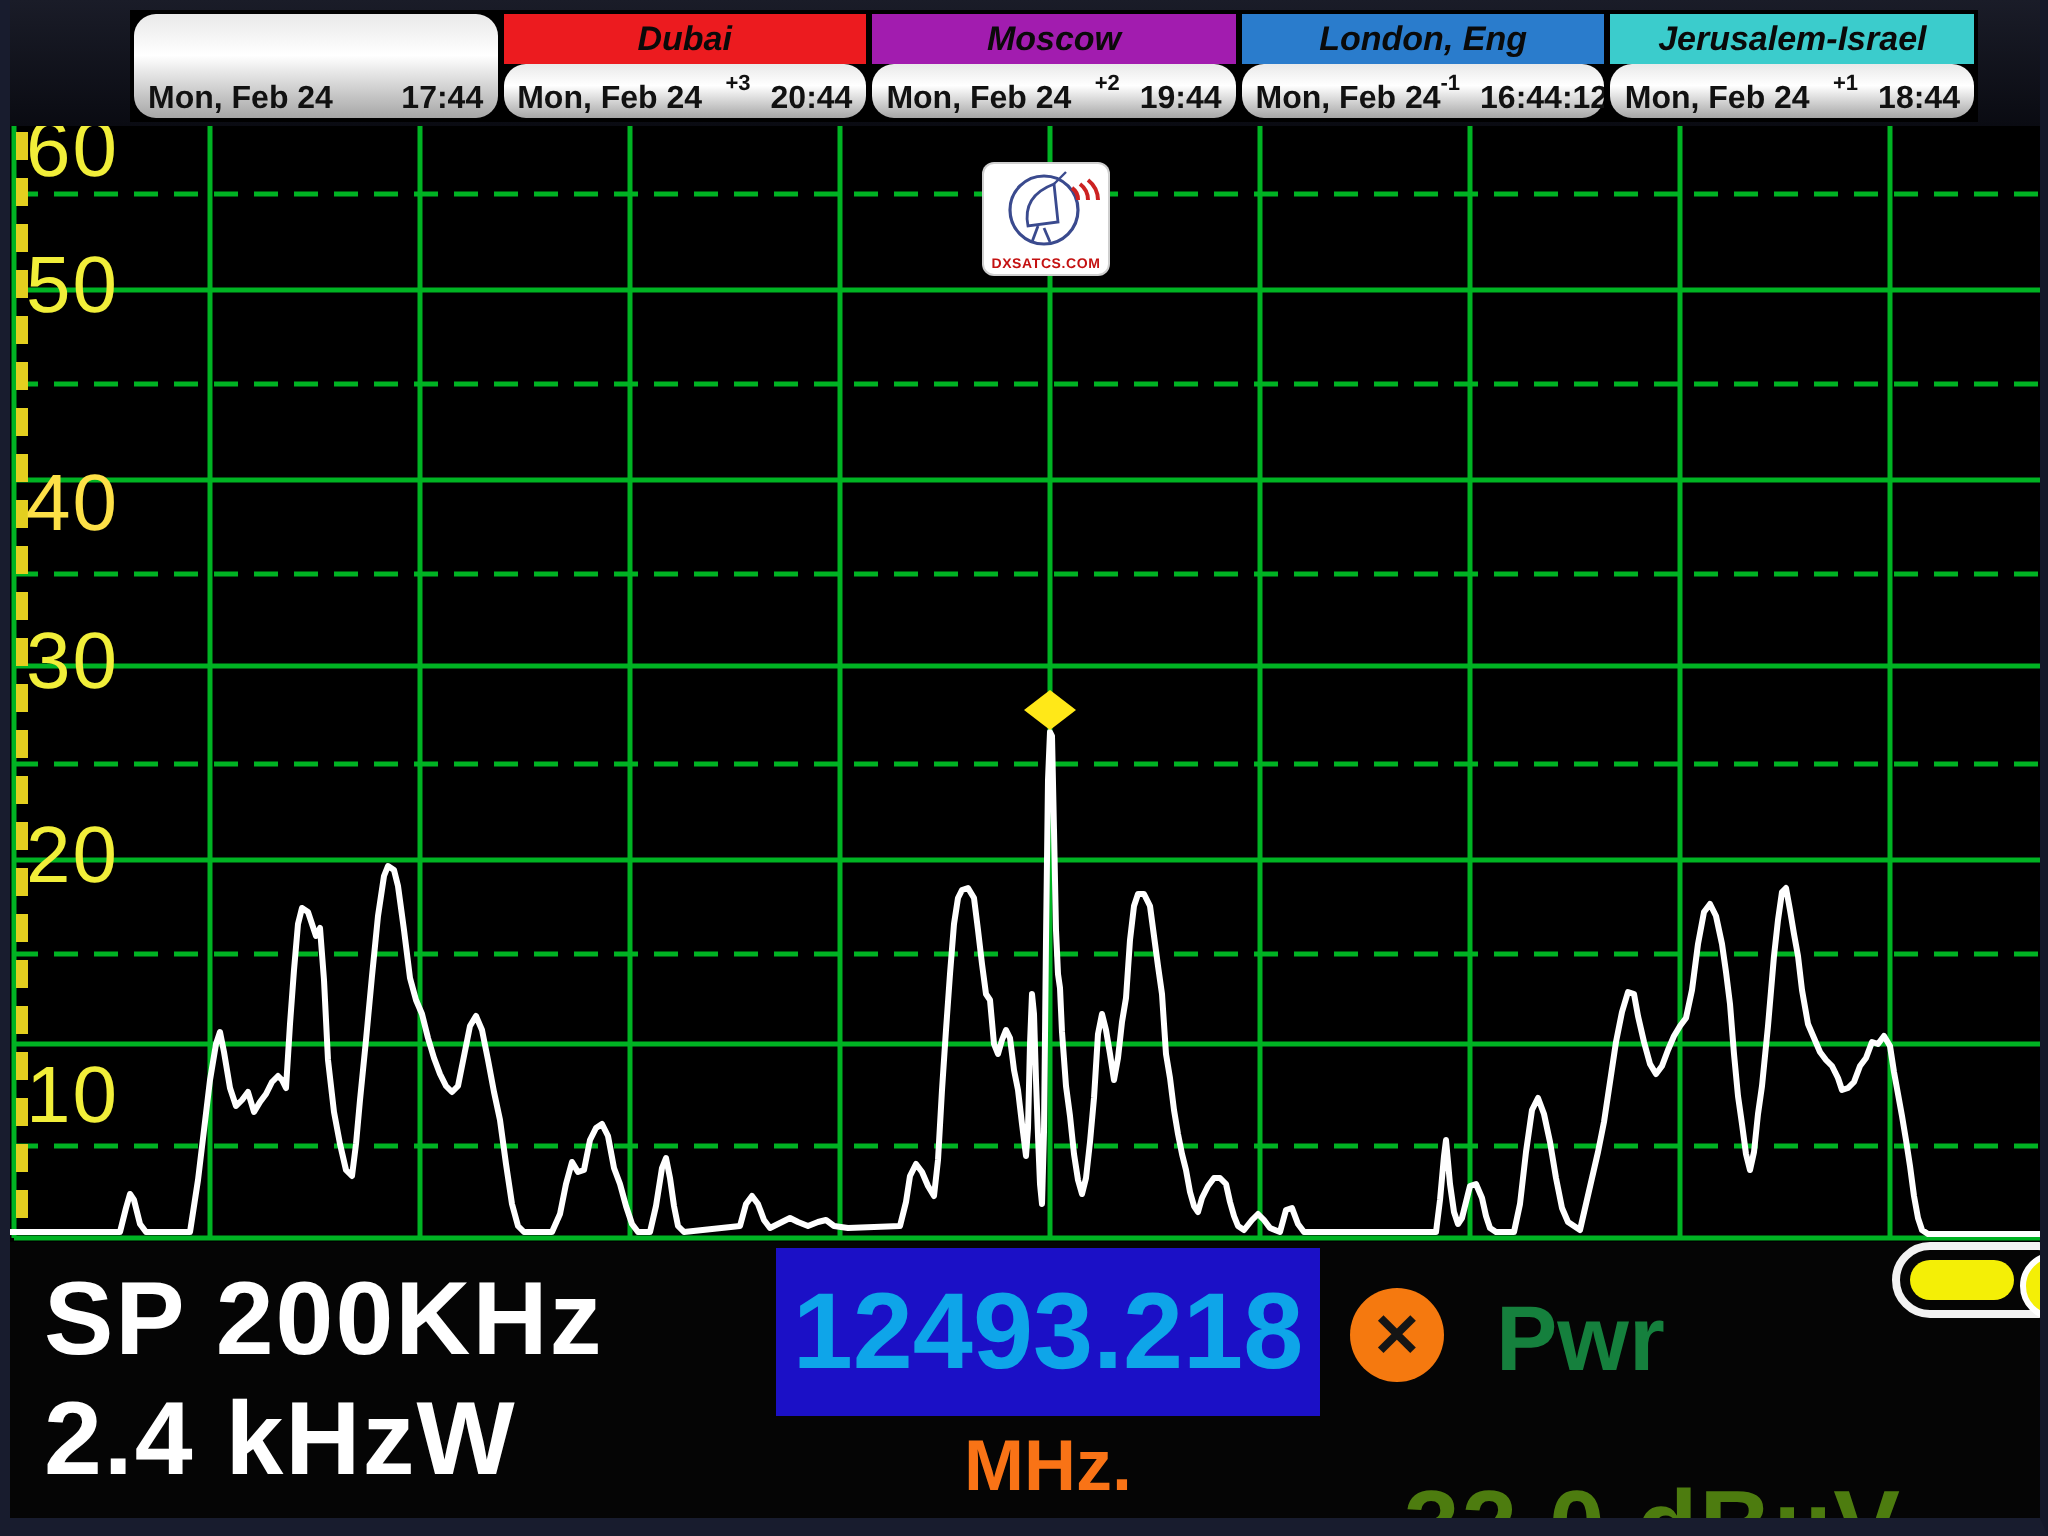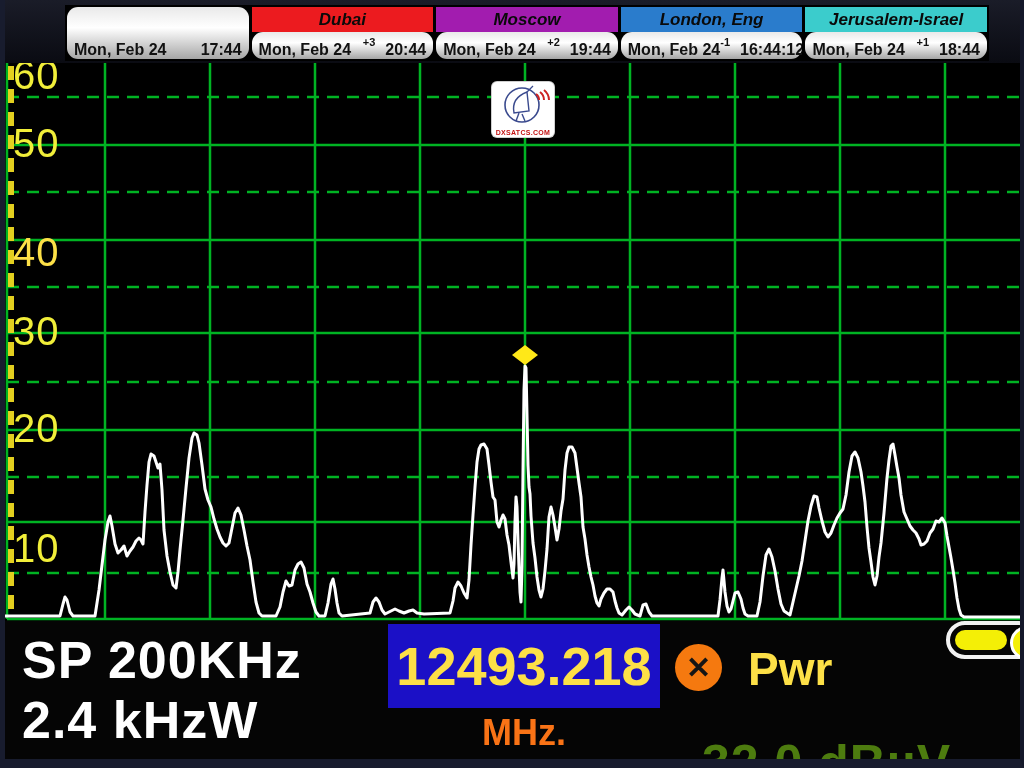--- a/index.html
+++ b/index.html
@@ -29,21 +29,21 @@
         border-radius:5px;z-index:6;box-shadow:0 0 0 1px #cfcfcf;}
   .logo-text{position:absolute;left:0;right:0;bottom:1px;text-align:center;
              font-size:7px;font-weight:bold;color:#c41111;letter-spacing:.3px;}
   
   .bottom-panel{position:absolute;left:0;top:621px;width:1024px;height:169px;background:#050505;z-index:5;padding-left:40px;}
   .sp-line{position:absolute;left:22px;color:#fff;font-weight:bold;font-size:52px;
            line-height:56px;letter-spacing:1px;white-space:nowrap;}
   .sp1{top:11px;} .sp2{top:71px;}
   .freq-box{position:absolute;left:388px;top:3px;width:272px;height:84px;
             display:flex;align-items:center;justify-content:center;
-            color:#fde047;font-weight:bold;font-size:54px;letter-spacing:0px;}
+            color:#0ea5e9;font-weight:bold;font-size:54px;letter-spacing:0px;}
   .freq-unit{position:absolute;left:388px;top:91px;width:272px;text-align:center;
              color:#f97316;font-weight:bold;font-size:36px;}
   .close-btn{position:absolute;left:675px;top:23px;width:47px;height:47px;border-radius:50%;
              display:flex;align-items:center;justify-content:center;
              color:#151515;font-size:30px;font-weight:bold;}
   .pwr-label{position:absolute;left:748px;top:21px;font-weight:bold;font-size:46px;white-space:nowrap;}
   .pwr-value{position:absolute;left:702px;top:73px;font-weight:bold;font-size:50px;
              letter-spacing:1px;white-space:nowrap;}
   .toggle{position:absolute;left:946px;top:0px;width:92px;height:38px;box-sizing:border-box;
           border:4px solid #f2f2f2;border-radius:20px;background:#050505;}
@@ -161,21 +161,21 @@
 
   <div class="bottom-panel">
     <div class="sp-line sp1">SP 200KHz</div>
     <div class="sp-line sp2">2.4 kHzW</div>
 
     <div class="freq-box" style="background-color: rgb(27, 16, 198);">12493.218</div>
     <div class="freq-unit">MHz.</div>
 
     <div class="close-btn" style="background-color: rgb(245, 121, 15);">✕</div>
 
-    <div class="pwr-label" style="color: #fde047;">Pwr</div>
+    <div class="pwr-label" style="color: #15803d;">Pwr</div>
     <div class="pwr-value" style="color: #4d7c0f; margin-top: 40px;">32.0 dBµV</div>
 
     <div class="toggle">
       <div class="toggle-track"></div>
       <div class="toggle-knob"></div>
     </div>
   </div>
 
   <div class="frame"></div>
 </div>

